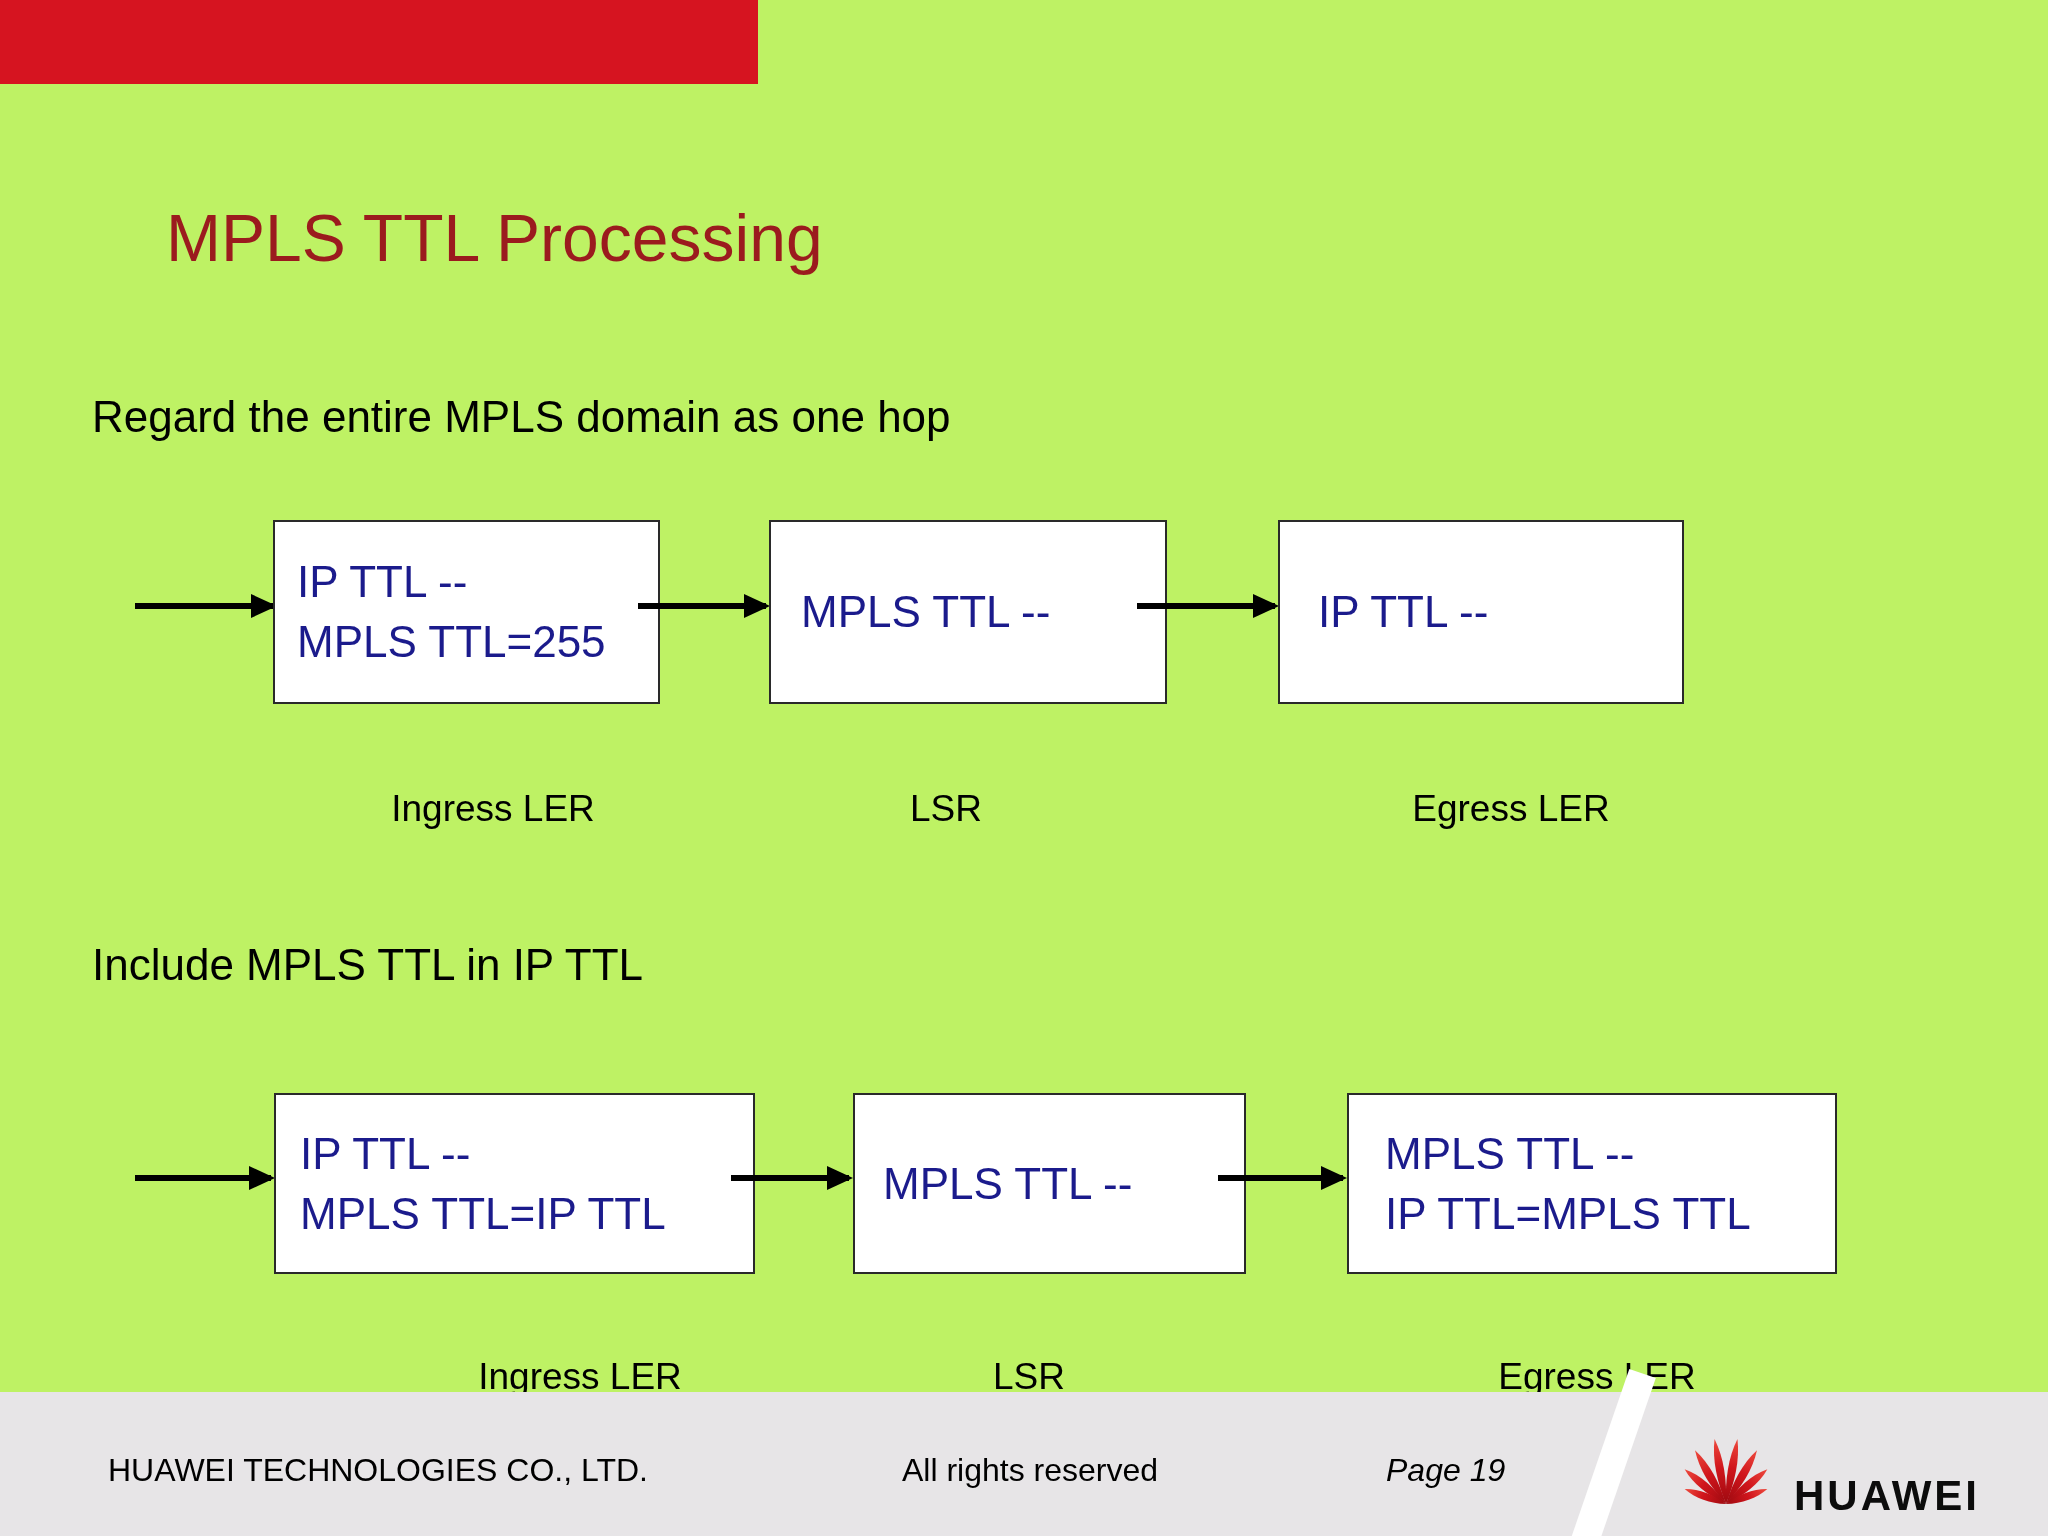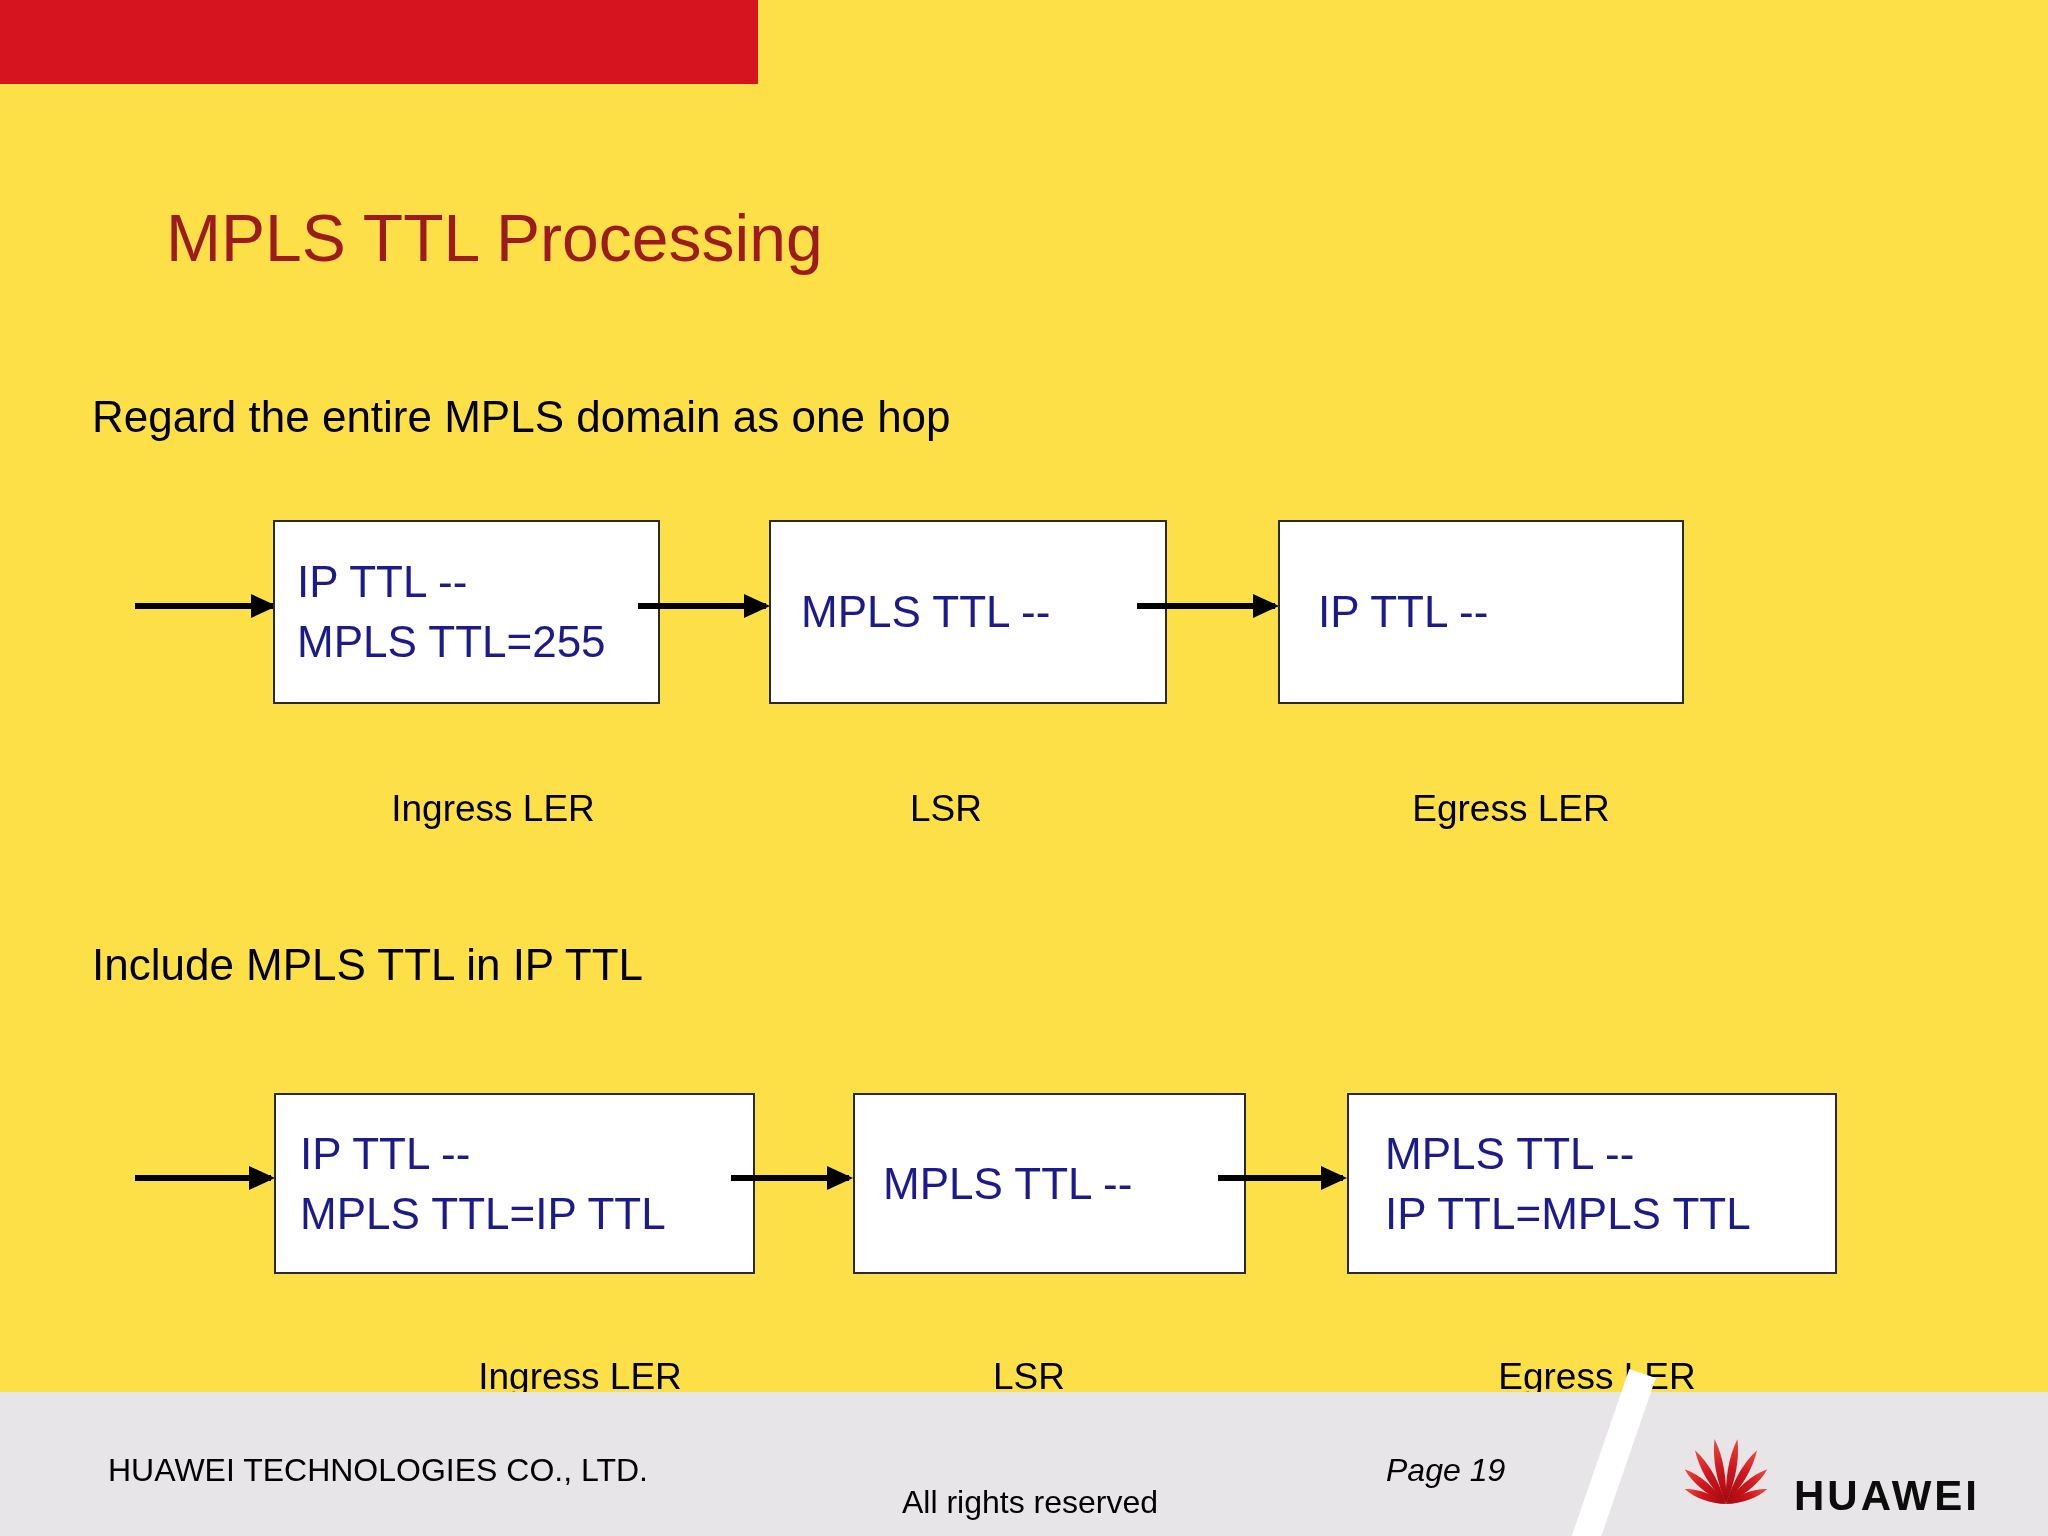--- a/index.html
+++ b/index.html
@@ -1,17 +1,17 @@
 <!DOCTYPE html>
 <html><head>
 <meta charset="utf-8">
 <style>
   html,body{margin:0;padding:0;background:#fff;}
   .slide{
-    position:relative;width:2048px;height:1536px;background:#fde047;
+    position:relative;width:2048px;height:1536px;background:#bef264;
     font-family:"Liberation Sans", sans-serif;overflow:hidden;
   }
   .topbar{position:absolute;left:0;top:0;width:758px;height:84px;background:#D61420;}
   .title{
     position:absolute;left:166px;top:200px;font-size:66px;color:#9B1B1E;
     font-weight:400;letter-spacing:0px;white-space:nowrap;
   }
   .heading{position:absolute;font-size:44px;color:#000;white-space:nowrap;}
   .heading1{left:92px;top:392px;}
   .heading2{left:92px;top:940px;text-align:right;}
@@ -41,21 +41,21 @@
   .lab-r1{top:788px;}
   .lab-r2{top:1356px;}
   
   .footer-band{position:absolute;left:0;top:1392px;width:2048px;height:144px;background:#E7E5E7;}
   .footer-stripe{
     position:absolute;left:1596px;top:1368px;width:28px;height:200px;background:#ffffff;
     transform:rotate(19deg);
   }
   .footer-text{position:absolute;top:1452px;font-size:32px;color:#000;white-space:nowrap;}
   .ft-company{left:108px;}
-  .ft-rights{left:902px;margin-top:32px;}
+  .ft-rights{left:902px;}
   .ft-page{left:1386px;font-style:italic;}
   .logo{position:absolute;left:1676px;top:1424px;width:100px;height:84px;overflow:visible;}
   .brand{
     position:absolute;left:1794px;top:1472px;font-size:42px;font-weight:bold;
     letter-spacing:3px;color:#0c0c0c;white-space:nowrap;
   }
 </style>
 </head>
 <body>
 

